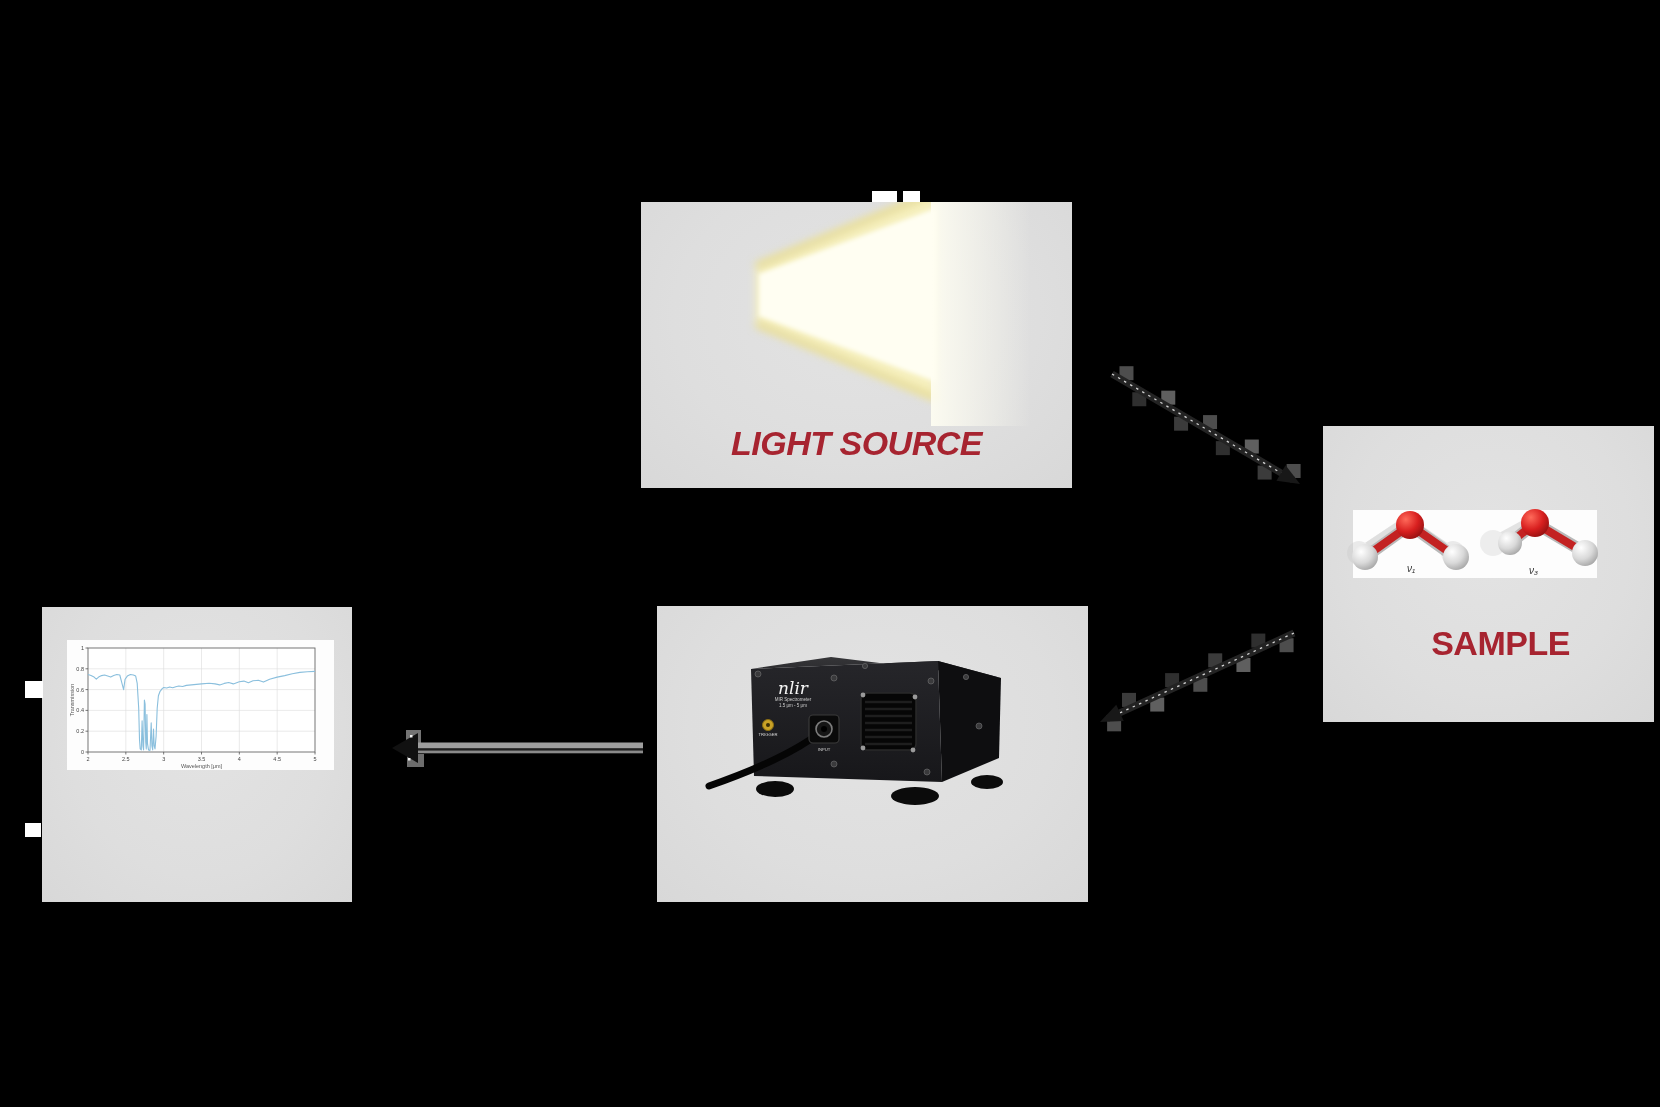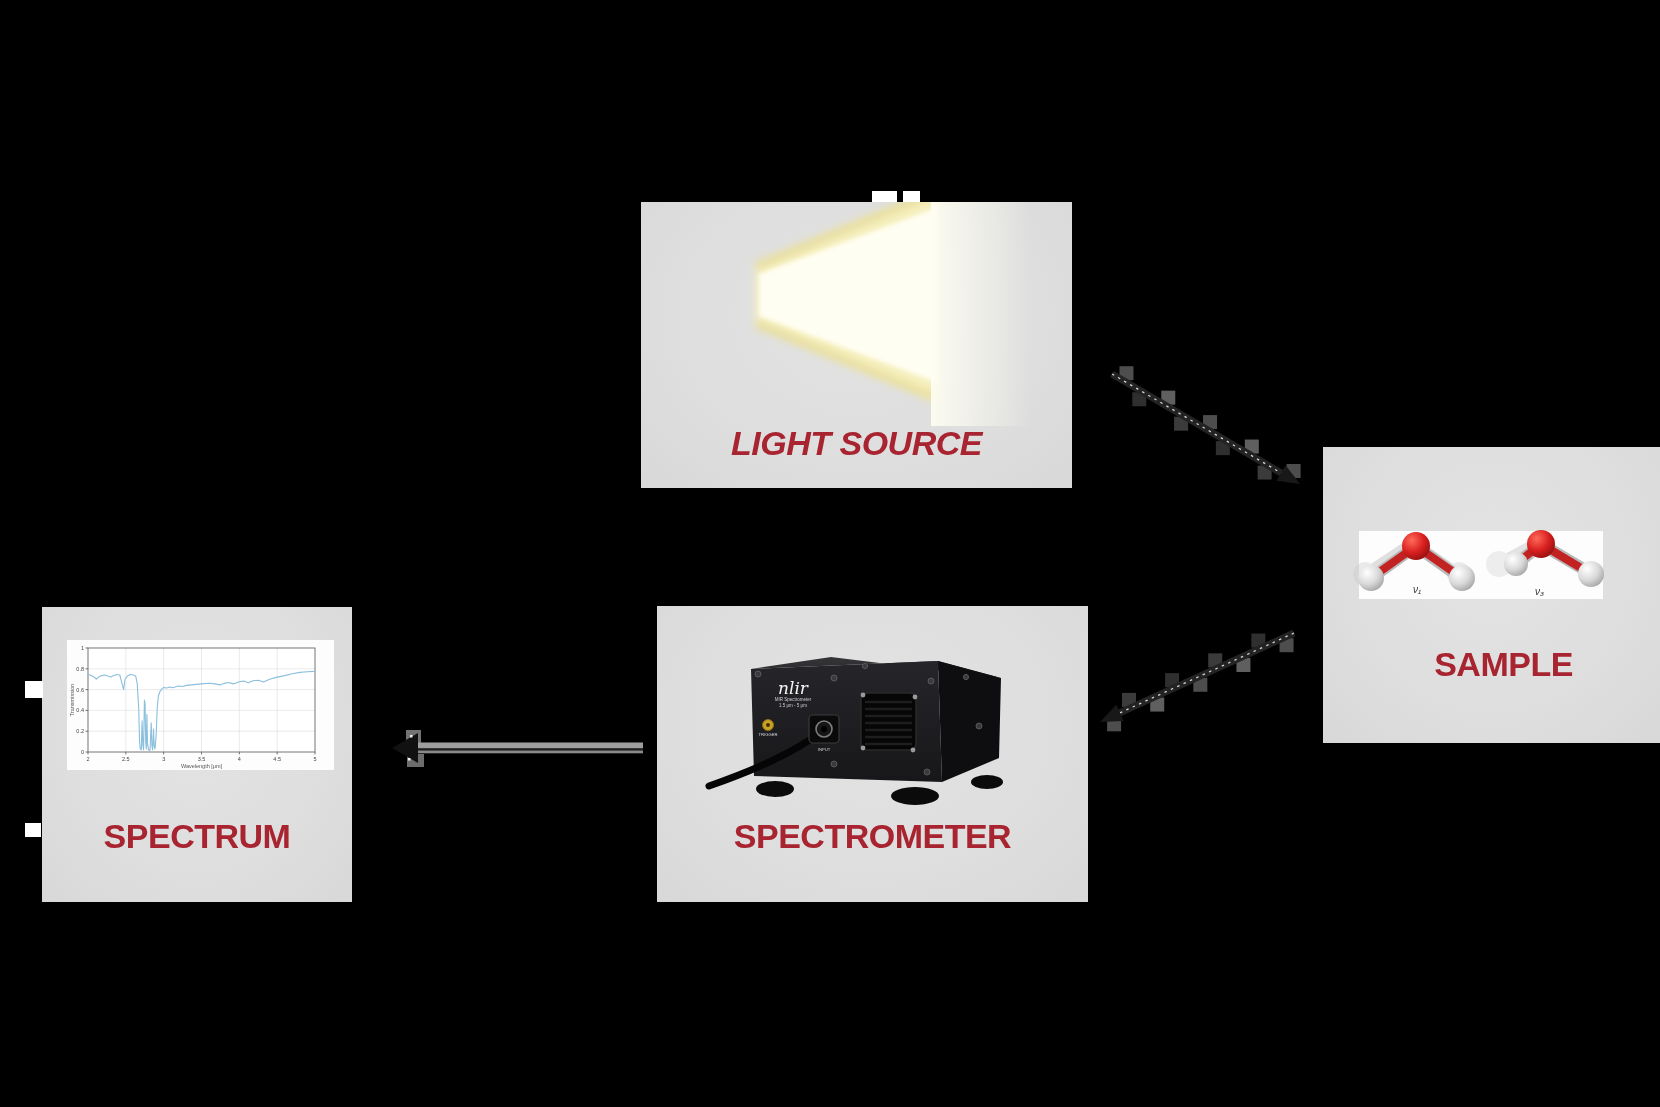--- a/index.html
+++ b/index.html
@@ -1,20 +1,20 @@
 <!DOCTYPE html>
 <html><head>
 <meta charset="utf-8">
 <style>
   html,body{margin:0;padding:0;background:#000;}
   #canvas{position:relative;width:1660px;height:1107px;background:#000;overflow:hidden;
           font-family:"Liberation Sans", sans-serif;}
   .node{position:absolute;background:radial-gradient(ellipse at 50% 40%, #e3e3e3 0%, #dedede 60%, #d8d8d8 100%);}
   #light-source-node{left:641px;top:202px;width:431px;height:286px;}
-  #sample-node{left:1323px;top:447px;width:331px;height:296px;padding-left:6px;}
+  #sample-node{left:1323px;top:426px;width:331px;height:296px;}
   #spectrometer-node{left:641px;top:606px;width:431px;height:296px;margin-left:16px;}
   #spectrum-node{left:42px;top:607px;width:310px;height:295px;}
   .node-label{position:absolute;left:0;width:100%;text-align:center;
               font-weight:bold;font-size:34px;letter-spacing:-0.5px;color:#a72430;}
   #light-source-node .node-label{top:222px;font-style:italic;}
   #sample-node .node-label{top:198px;margin-left:12px;}
   #spectrometer-node .node-label{top:211px;}
   #spectrum-node .node-label{top:210px;}
   .white-mark{position:absolute;background:#fff;}
   svg{display:block;}
@@ -165,21 +165,20 @@
       </g>
 
       <g>
         <path d="M165,125 C140,145 95,165 52,180" stroke="#050505" stroke-width="7" fill="none" stroke-linecap="round"></path>
         <rect x="152" y="109" width="30" height="28" rx="4" fill="#0a0a0a" stroke="#3a3a3a" stroke-width="1.2"></rect>
         <circle cx="167" cy="123" r="8" fill="#161616" stroke="#7d7d7d" stroke-width="1.6"></circle>
         <circle cx="167" cy="123" r="3" fill="#000"></circle>
         <text x="167" y="145" text-anchor="middle" font-size="4.2" fill="#d0d0d0">INPUT</text>
       </g>
     </svg>
-    <div class="node-label">SPECTROMETER</div>
   </div>
 
   <div class="node" id="spectrum-node">
     <div id="spectrum-figure">
       <svg id="spectrum-plot" width="267" height="130" viewBox="0 0 267 130">
           <rect x="21" y="8" width="227" height="104" fill="#ffffff" stroke="none"></rect>
           <line x1="58.83333333333333" y1="8" x2="58.83333333333333" y2="112" stroke="#dcdcdc" stroke-width="0.6"></line>
           <line x1="96.66666666666666" y1="8" x2="96.66666666666666" y2="112" stroke="#dcdcdc" stroke-width="0.6"></line>
           <line x1="134.5" y1="8" x2="134.5" y2="112" stroke="#dcdcdc" stroke-width="0.6"></line>
           <line x1="172.33333333333331" y1="8" x2="172.33333333333331" y2="112" stroke="#dcdcdc" stroke-width="0.6"></line>
@@ -213,21 +212,20 @@
           <text x="17" y="51.6" text-anchor="end" font-size="5.5" fill="#444">0.6</text>
           <line x1="18.5" y1="28.799999999999997" x2="21" y2="28.799999999999997" stroke="#555" stroke-width="0.8"></line>
           <text x="17" y="30.799999999999997" text-anchor="end" font-size="5.5" fill="#444">0.8</text>
           <line x1="18.5" y1="8" x2="21" y2="8" stroke="#555" stroke-width="0.8"></line>
           <text x="17" y="10" text-anchor="end" font-size="5.5" fill="#444">1</text>
           <text x="134.5" y="128" text-anchor="middle" font-size="5.5" fill="#555">Wavelength [μm]</text>
           <text x="0" y="0" text-anchor="middle" font-size="5.5" fill="#555" transform="translate(7,60) rotate(-90)">Transmission</text>
           <polyline points="21.0,34.5 24.0,35.6 27.1,37.1 29.3,39.2 31.6,37.1 34.6,35.6 37.6,35.0 40.7,36.1 43.7,37.1 46.7,35.6 49.8,34.5 52.8,35.0 55.1,43.9 56.6,49.6 58.1,39.2 60.3,36.1 63.4,34.5 66.4,35.0 68.7,36.1 70.2,43.4 71.7,68.3 72.5,99.5 73.2,108.9 74.3,109.9 75.1,80.8 75.9,105.8 76.6,109.9 77.4,60.0 78.1,64.2 78.7,101.6 79.3,108.9 79.9,74.6 80.5,103.7 81.5,109.9 83.0,110.4 84.2,82.9 84.9,105.8 85.7,109.9 86.5,89.1 87.2,105.8 88.0,108.9 89.1,96.4 90.2,68.3 91.4,55.8 92.9,51.7 95.2,48.6 96.7,47.5 99.7,48.0 102.7,47.0 105.7,47.7 108.8,46.7 111.8,46.0 115.6,46.5 119.4,45.4 126.9,44.6 134.5,43.9 142.1,43.2 148.1,43.9 152.7,44.9 157.2,43.4 161.7,42.5 166.3,43.9 172.3,41.8 176.9,41.1 181.4,42.8 186.0,40.8 191.3,40.2 196.5,42.1 202.6,39.2 210.2,37.1 217.7,35.6 225.3,33.8 232.9,32.4 240.4,31.7 248.0,31.4" fill="none" stroke="#8abfdd" stroke-width="1.1" stroke-linejoin="round"></polyline>
         </svg>
     </div>
-    <div class="node-label">SPECTRUM</div>
   </div>
 
   <div class="white-mark" style="left:25px;top:681px;width:18px;height:17px;"></div>
   <div class="white-mark" style="left:25px;top:823px;width:16px;height:14px;"></div>
 
   <svg id="overlay-arrows" width="1660" height="1107" viewBox="0 0 1660 1107">
       <g>
         <rect x="1119.4845435950365" y="366.20621438100824" width="14" height="14" fill="#9a9a9a" opacity="0.5"></rect>
         <rect x="1132.2932341827411" y="392.23823006343616" width="14" height="14" fill="#9a9a9a" opacity="0.3"></rect>
         <rect x="1161.2623213728143" y="390.6506588254527" width="14" height="14" fill="#9a9a9a" opacity="0.62"></rect>

